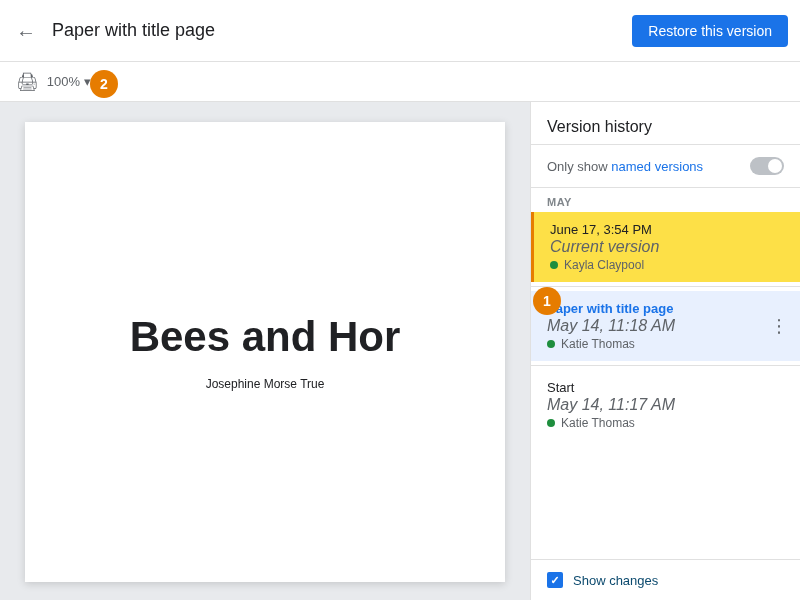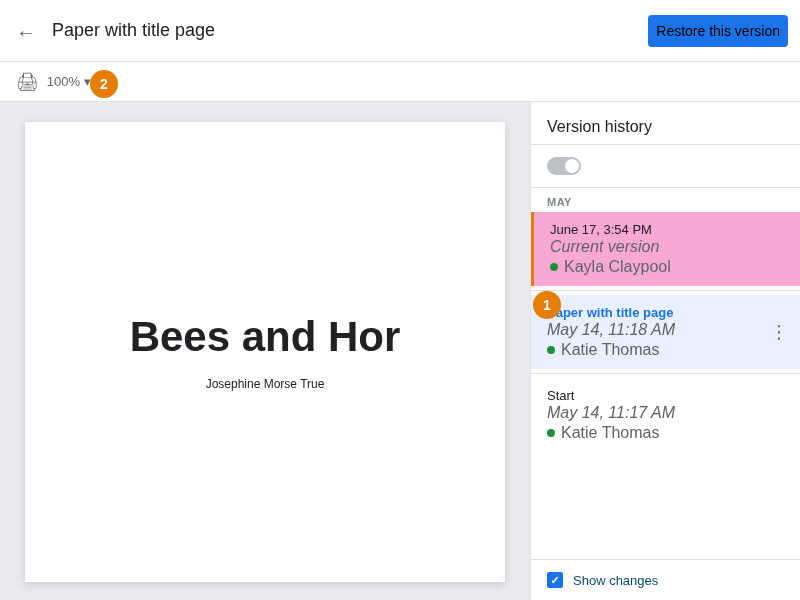--- a/index.html
+++ b/index.html
@@ -24,24 +24,24 @@
       padding: 4px;
       border-radius: 50%;
     }
     .doc-title {
       font-size: 18px;
       color: #202124;
       flex: 1;
     }
     .restore-btn {
       background: #1a73e8;
-      color: #000000;
+      color: #ffffff;
       border: none;
       border-radius: 4px;
-      padding: 8px 8px;
+      padding: 8px 16px;
       font-size: 14px;
       cursor: pointer;
       font-weight: 500;
     }
 
     
     .toolbar {
       display: flex;
       align-items: center;
       height: 40px;
@@ -177,40 +177,40 @@
     }
     .version-item {
       padding: 10px 16px;
       cursor: pointer;
       position: relative;
     }
     .version-item.selected {
       background: #e8f0fe;
     }
     .version-item.current-section {
-      background: #f9a8d4;
+      background: #fde047;
       border-left: 3px solid #e67c00;
     }
     .version-date {
       font-size: 13px;
       font-weight: 500;
       color: #202124;
     }
     .version-date.blue { color: #1a73e8; font-weight: 600; }
     .version-tag {
       font-size: 16px;
       font-style: italic;
       color: #5f6368;
       margin: 1px 0;
     }
     .version-user {
       display: flex;
       align-items: center;
       gap: 6px;
-      font-size: 16px;
+      font-size: 12px;
       color: #5f6368;
       margin-top: 2px;
     }
     .user-dot {
       width: 8px;
       height: 8px;
       border-radius: 50%;
       background: #1e8e3e;
       flex-shrink: 0;
     }
@@ -301,20 +301,25 @@
     <div class="doc-page">
       <div class="doc-main-title">Bees and Hor</div>
       <div class="doc-author">Josephine Morse True</div>
     </div>
   </div>
 
   <div class="version-panel">
     <div class="version-panel-header">Version history</div>
 
     <div class="named-versions-row">
+      <div class="named-versions-label">
+        <span class="show">Only show</span>
+        <span> </span>
+        <span class="named">named versions</span>
+      </div>
       <div class="toggle-switch"></div>
     </div>
 
     <div class="version-list">
       <div class="month-label">MAY</div>
 
       <div class="version-item current-section">
         <div class="version-date">June 17, 3:54 PM</div>
         <div class="version-tag">Current version</div>
         <div class="version-user">

